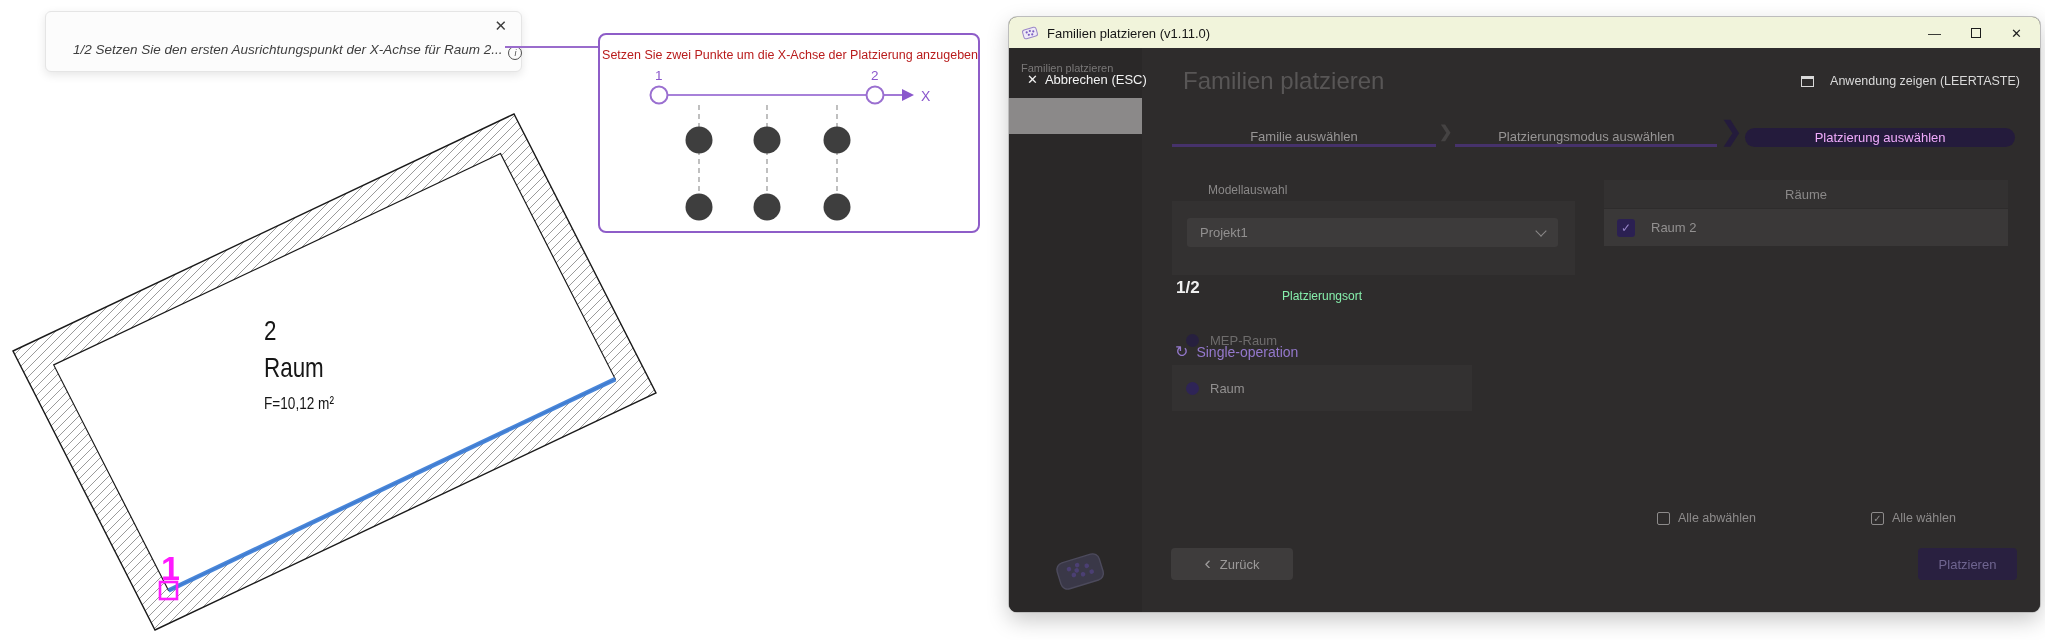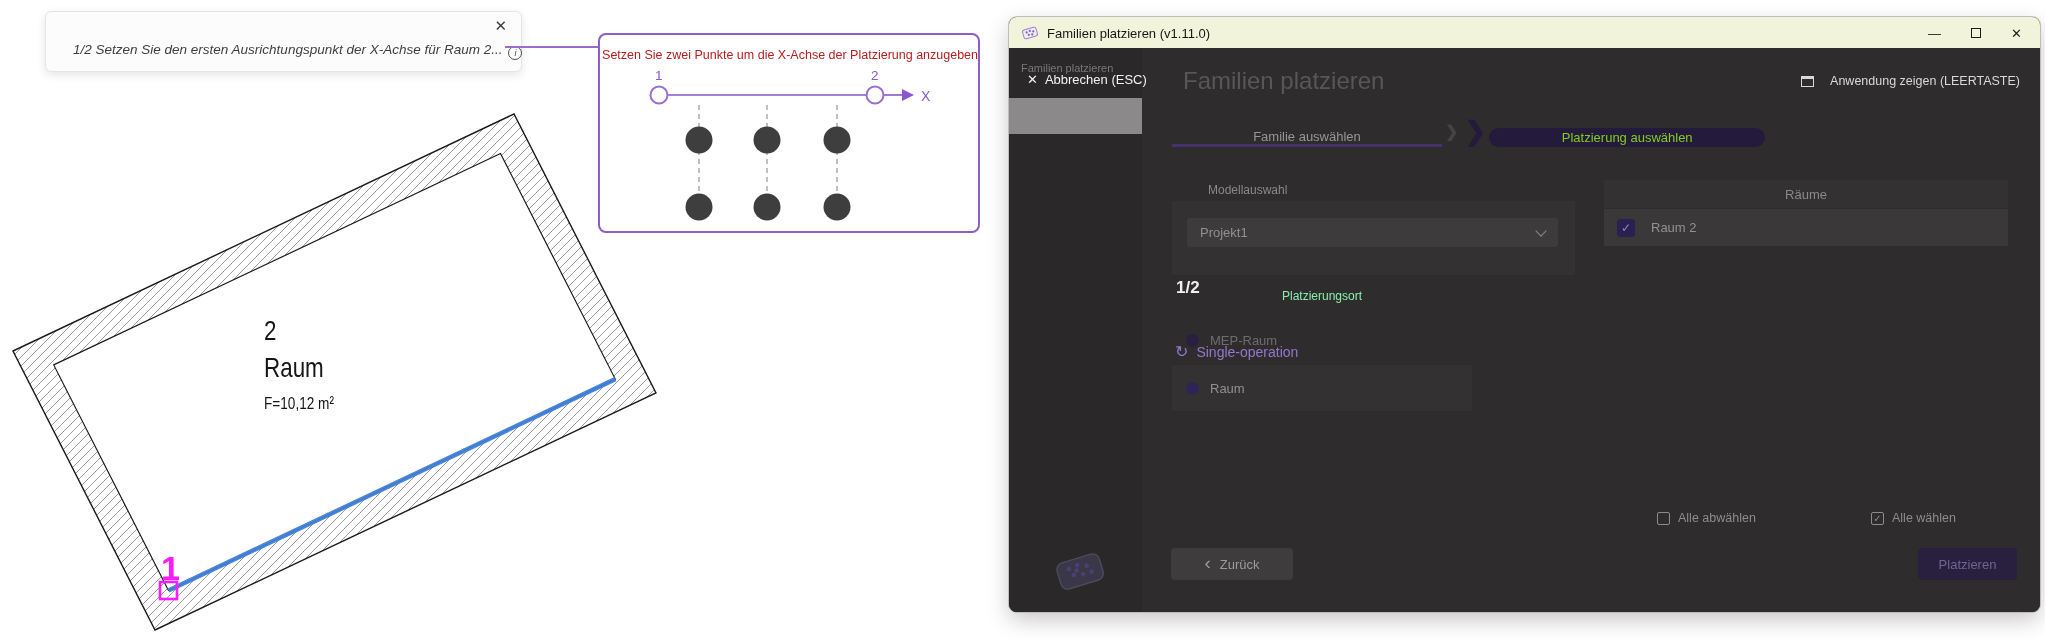--- a/index.html
+++ b/index.html
@@ -47,21 +47,21 @@
   .cancel-btn { left:18px; top:55px; display:flex; align-items:center; gap:7px; z-index:12;
                 color:#f3f3f3; font-size:13px; }
   .main-title { left:174px; top:50px; font-size:24px; color:#585656; }
   .show-app { right:20px; top:57px; display:flex; align-items:center; gap:16px; color:#d9d9d9; font-size:12.5px; }
   .winframe { width:13px; height:11px; border:1.4px solid #d9d9d9; border-top-width:3px; display:inline-block; }
 
   .tabs { left:163px; top:98px; width:843px; height:32px; display:flex; align-items:stretch; }
   .tab { display:flex; align-items:center; justify-content:center; font-size:13px;margin-top:13px; }
   .tab.done { width:270px; color:#979595; border-bottom:3px solid #46326b; }
   .tab.done2 { width:268px; }
-  .tab.active { width:276px; background:#241b3c; color:#84cc16; border-radius:10px; }
+  .tab.active { width:276px; background:#241b3c; color:#f0abfc; border-radius:10px; }
   .tab-sep { display:flex; align-items:center; padding:0 3px; font-weight:700; }
   .sep-small { font-size:16px; color:#454343; }
   .sep-big { font-size:26px; color:#241b3c; }
 
   .model-label { left:179px; top:166px; font-size:12px; color:#8a8888;margin-left:20px; }
   .panel1 { left:163px; top:184px; width:403px; height:74px; background:#333131; }
   .dropdown { left:178px; top:201px; width:371px; height:29px; background:#3d3b3b; border-radius:3px;
               display:flex; align-items:center; justify-content:space-between; padding:0 13px; }
   .dropdown-value { font-size:13px; color:#929090; }
   .chev-down { width:8px; height:8px; border-right:1.6px solid #8a8888; border-bottom:1.6px solid #8a8888;
@@ -203,20 +203,21 @@
     <div class="abs main-title">Familien platzieren</div>
 
     <div class="abs show-app">
       <span class="winframe"></span>
       <span>Anwendung zeigen (LEERTASTE)</span>
     </div>
 
     <div class="abs tabs">
       <div class="tab done">Familie auswählen</div>
       <div class="tab-sep sep-small">❯</div>
+      <div class="tab done done2">Platzierungsmodus auswählen</div>
       <div class="tab-sep sep-big">❯</div>
       <div class="tab active">Platzierung auswählen</div>
     </div>
 
     <div class="abs model-label">Modellauswahl</div>
     <div class="abs panel1"></div>
     <div class="abs dropdown">
       <span class="dropdown-value">Projekt1</span>
       <span class="chev-down"></span>
     </div>

